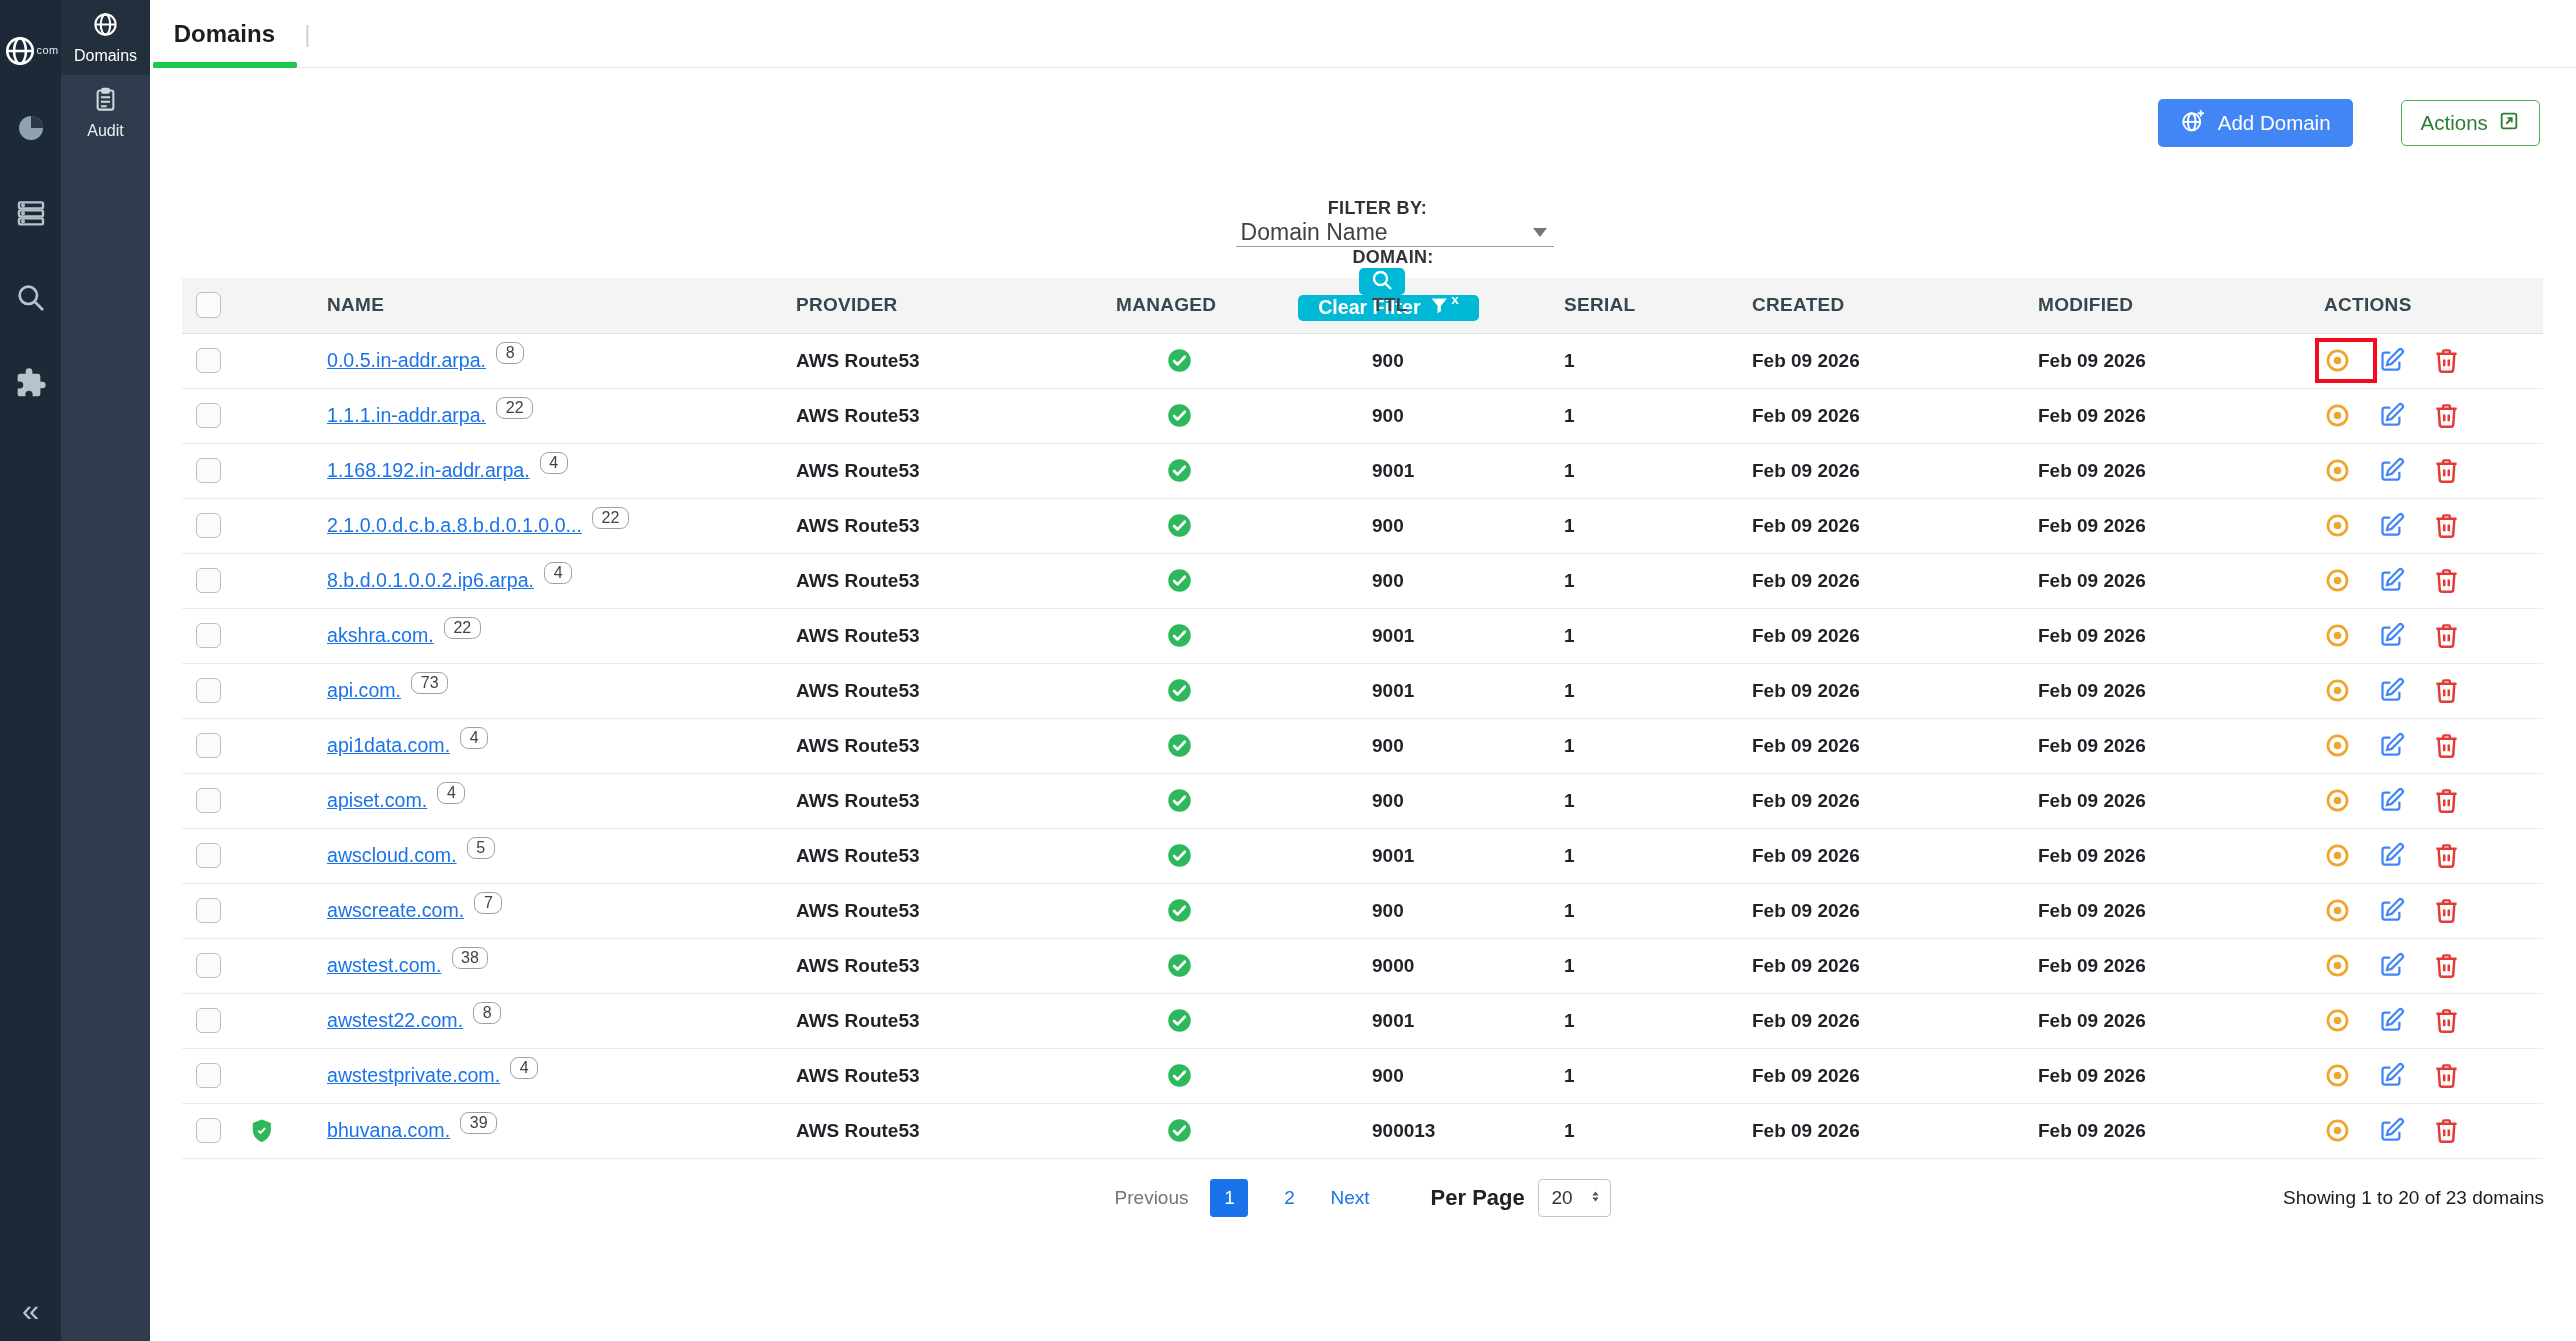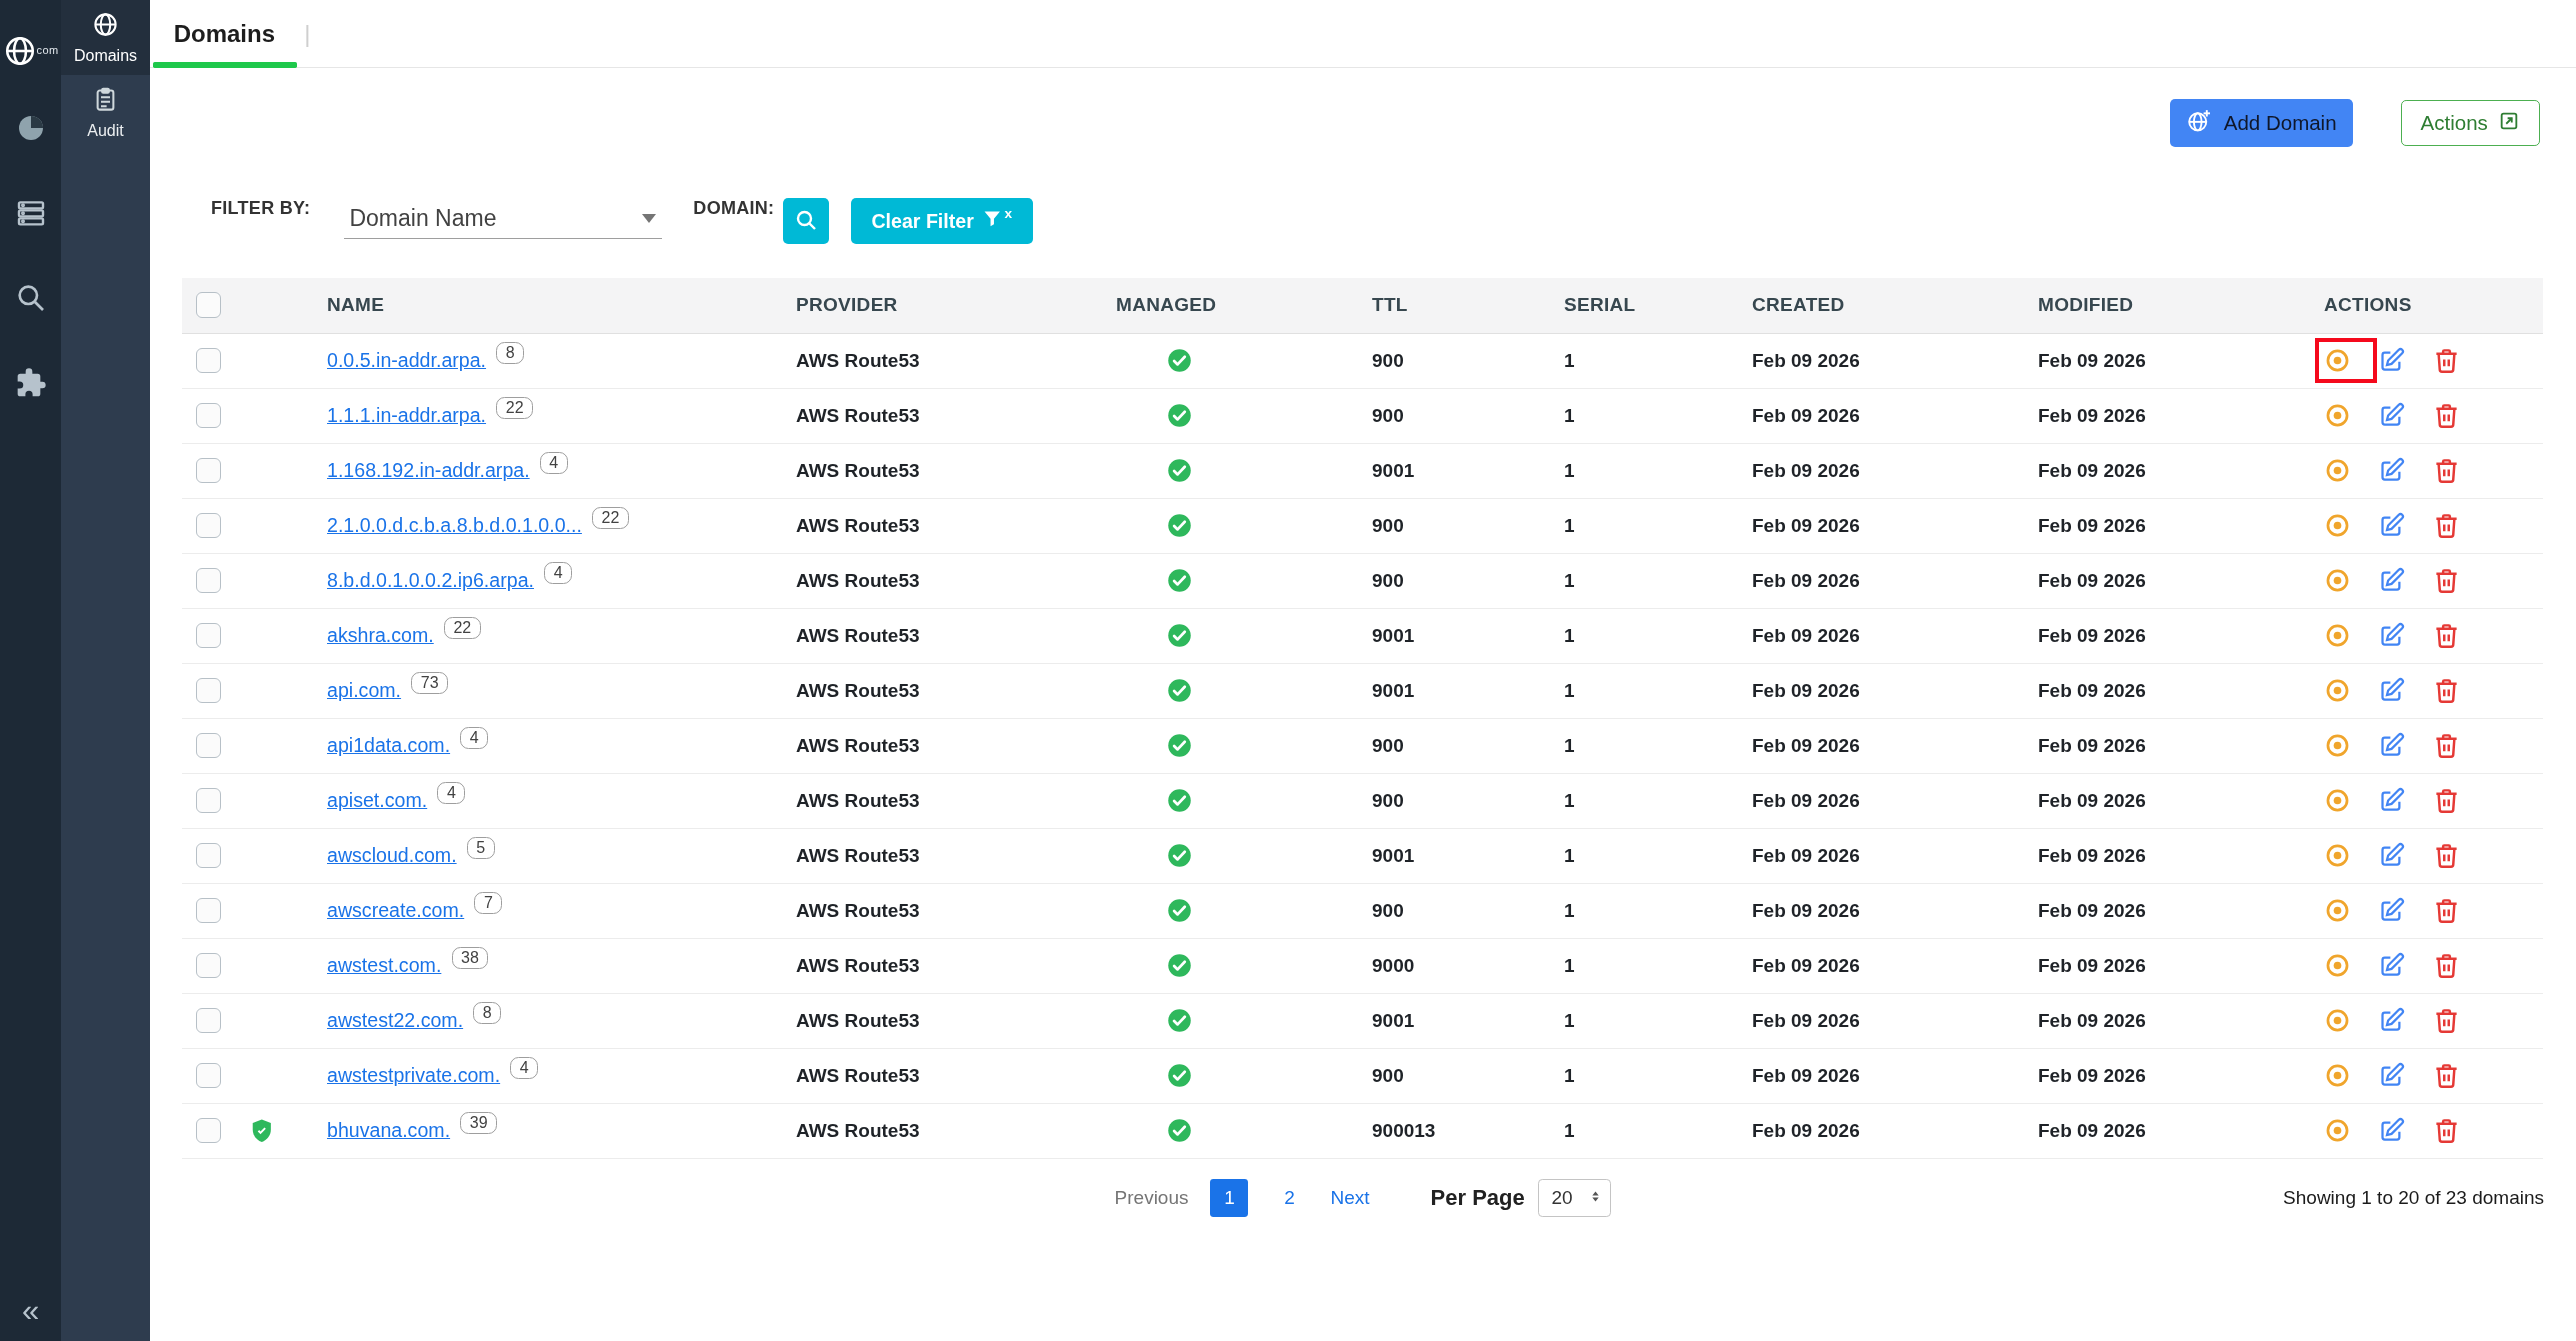--- a/index.html
+++ b/index.html
@@ -25,26 +25,26 @@
   .topbar { position:absolute; left:150px; right:0; top:0; height:68px; background:#fff; border-bottom:0.9px solid #e6e6e6; display:flex; align-items:center; }
   .tab { position:relative; height:68px; display:flex; align-items:center; padding:0 24px 0 22px; margin-left:1.7px; cursor:pointer; }
   .tab-label { font-size:24px; font-weight:700; color:#1d1d1d; }
   .tab::after { content:""; position:absolute; left:1.7px; right:1.7px; bottom:0; height:5.1px; background:#1ec84b; border-radius:1.7px; }
   .tab-sep { color:#cfcfcf; font-size:24px; margin-left:5.1px; font-weight:300; }
 
   
   .content { position:absolute; left:150px; right:0; top:68px; bottom:0; background:#fff; }
 
   .btn-row { display:flex; justify-content:flex-end; align-items:center; gap:48px; padding:31px 36px 0 0; height:79px; }
-  .btn-add { display:inline-flex; align-items:center; gap:12px; height:48px; padding:0 16px; background:#4285f4; color:#0f172a; font-size:20.5px; border:none; border-radius:5.1px; cursor:pointer; font-family:inherit; }
+  .btn-add { display:inline-flex; align-items:center; gap:12px; height:48px; padding:0 22px; background:#4285f4; color:#ffffff; font-size:20.5px; border:none; border-radius:5.1px; cursor:pointer; font-family:inherit; }
   .btn-add svg { width:25.6px; height:25.6px; }
   .btn-actions { display:inline-flex; align-items:center; gap:10.2px; height:46px; padding:0 19px; background:#fff; color:#2e7d32; font-size:20.5px; border:1.7px solid #4caf50; border-radius:5.1px; cursor:pointer; font-family:inherit; }
   .btn-actions svg { width:22px; height:22px; }
 
-  .filter-row { display:flex; align-items:flex-start; margin:51px 32px 0 32px; padding-left:29px; height:46px; }
+  .filter-row { display:flex; align-items:center; margin:51px 32px 0 32px; padding-left:29px; height:46px;flex-direction:column; }
   .flabel { font-size:18px; font-weight:700; color:#333; letter-spacing:0.3px; white-space:nowrap; }
   .fselect { width:318px; margin-left:34px; border-bottom:0.9px solid #9e9e9e; display:flex; align-items:center; justify-content:space-between; height:41px; padding:0 6.8px 0 5.1px; cursor:pointer; }
   .fselect .fsel-value { font-size:23px; color:#424242; }
   .caret-down { width:0; height:0; border-left:7.7px solid transparent; border-right:7.7px solid transparent; border-top:9.4px solid #757575; }
   .domain-label { margin-left:31px; }
   .finput { flex:0 0 787px; margin-left:12px; height:41px; border:none; border-bottom:0.9px solid #9e9e9e; font-size:19px; color:#333; padding:0 6.8px; outline:none; font-family:inherit; background:transparent; }
   .finput::placeholder { color:#9aa0a6; }
   .btn-search { margin-left:8.5px; width:46px; height:46px; background:#00b9d6; border:none; border-radius:5.1px; display:flex; align-items:center; justify-content:center; cursor:pointer; }
   .btn-search svg { width:24px; height:24px; }
   .btn-clear { margin-left:22px; height:46px; padding:0 20.5px; background:#00b9d6; color:#fff; border:none; border-radius:5.1px; font-size:19.6px; font-weight:600; display:inline-flex; align-items:center; gap:8.5px; cursor:pointer; font-family:inherit; }

